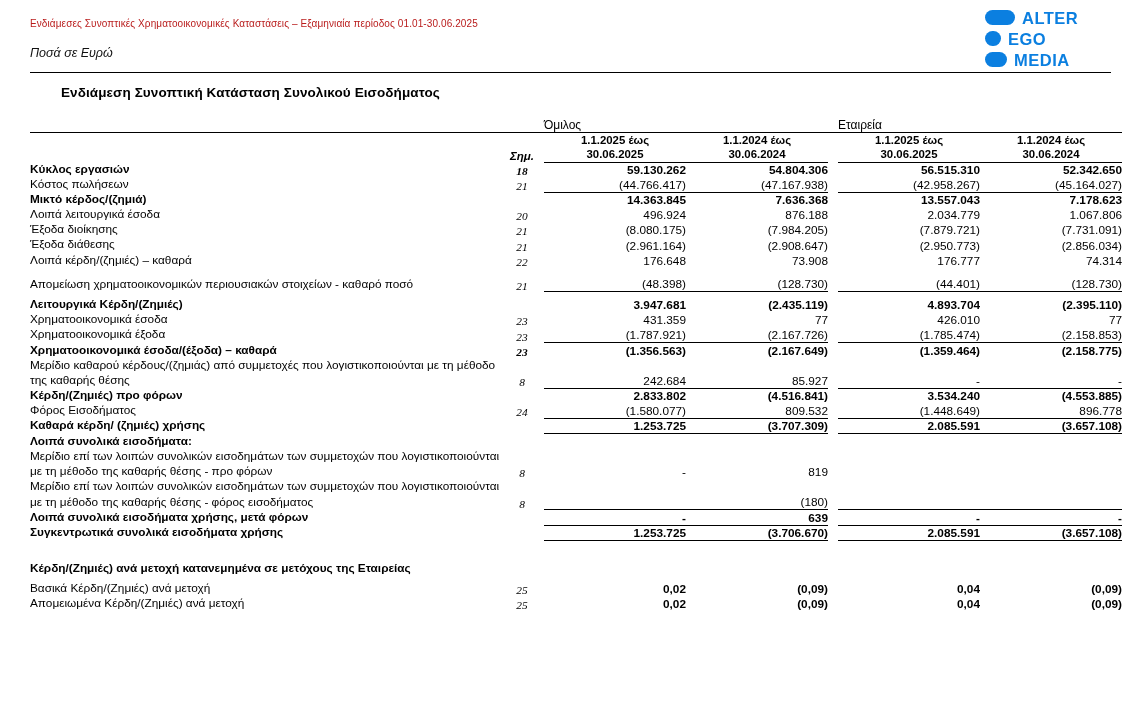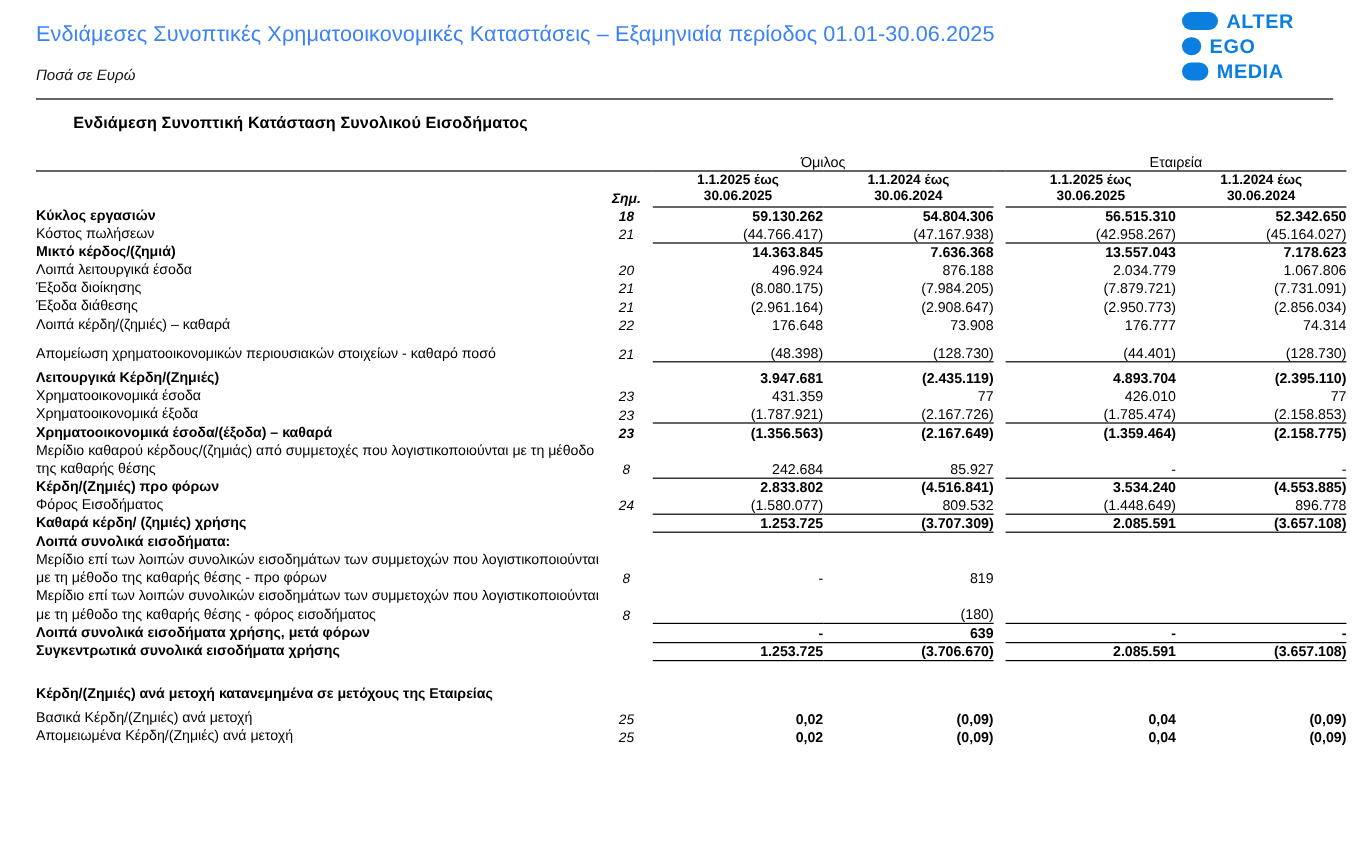--- a/index.html
+++ b/index.html
@@ -23,22 +23,22 @@
     box-sizing: border-box;
   }
 
   
   .header {
     position: relative;
     padding: 18px 30px 0 30px;
     box-sizing: border-box;
   }
   .header-line {
-    font-size: 18px;
-    color: #3b82f6;
+    font-size: 10px;
+    color: #b91c1c;
     letter-spacing: 0.1px;
   }
   .header-sub {
     font-size: 12.5px;
     font-style: italic;
     color: #111;
     margin-top: 17px;
   }
   .logo {
     position: absolute;
@@ -94,21 +94,20 @@
   }
   col.c-label { width: 470px; }
   col.c-note  { width: 44px; }
   col.c-n1    { width: 142px; }
   col.c-n2    { width: 142px; }
   col.c-gap   { width: 10px; }
   col.c-n3    { width: 142px; }
   col.c-n4    { width: 142px; }
 
   .grp-head {
-    text-align: center;
     font-size: 12px;
     padding-bottom: 4px;
   }
   .col-head {
     text-align: center;
     font-size: 11.4px;
     font-weight: bold;
     line-height: 1.25;
     padding-bottom: 3px;
     margin-top: 28px;
@@ -124,20 +123,21 @@
 
   td.label {
     padding: 1.3px 6px 1.3px 0;
     line-height: 1.28;
   }
   td.note {
     text-align: center;
     font-style: italic;
     font-size: 11.4px;
     padding: 1.3px 0;
+    font-family: Liberation Serif, serif;
   }
   td.num {
     text-align: right;
     padding: 1.3px 16px 1.3px 0;
     font-variant-numeric: tabular-nums;
     white-space: nowrap;
   }
   tr.bold td { font-weight: bold; }
   tr.multi td.label { line-height: 1.3; margin-left: 29px; }
   td.line-top { border-top: 1px solid #000; text-align: right; }

